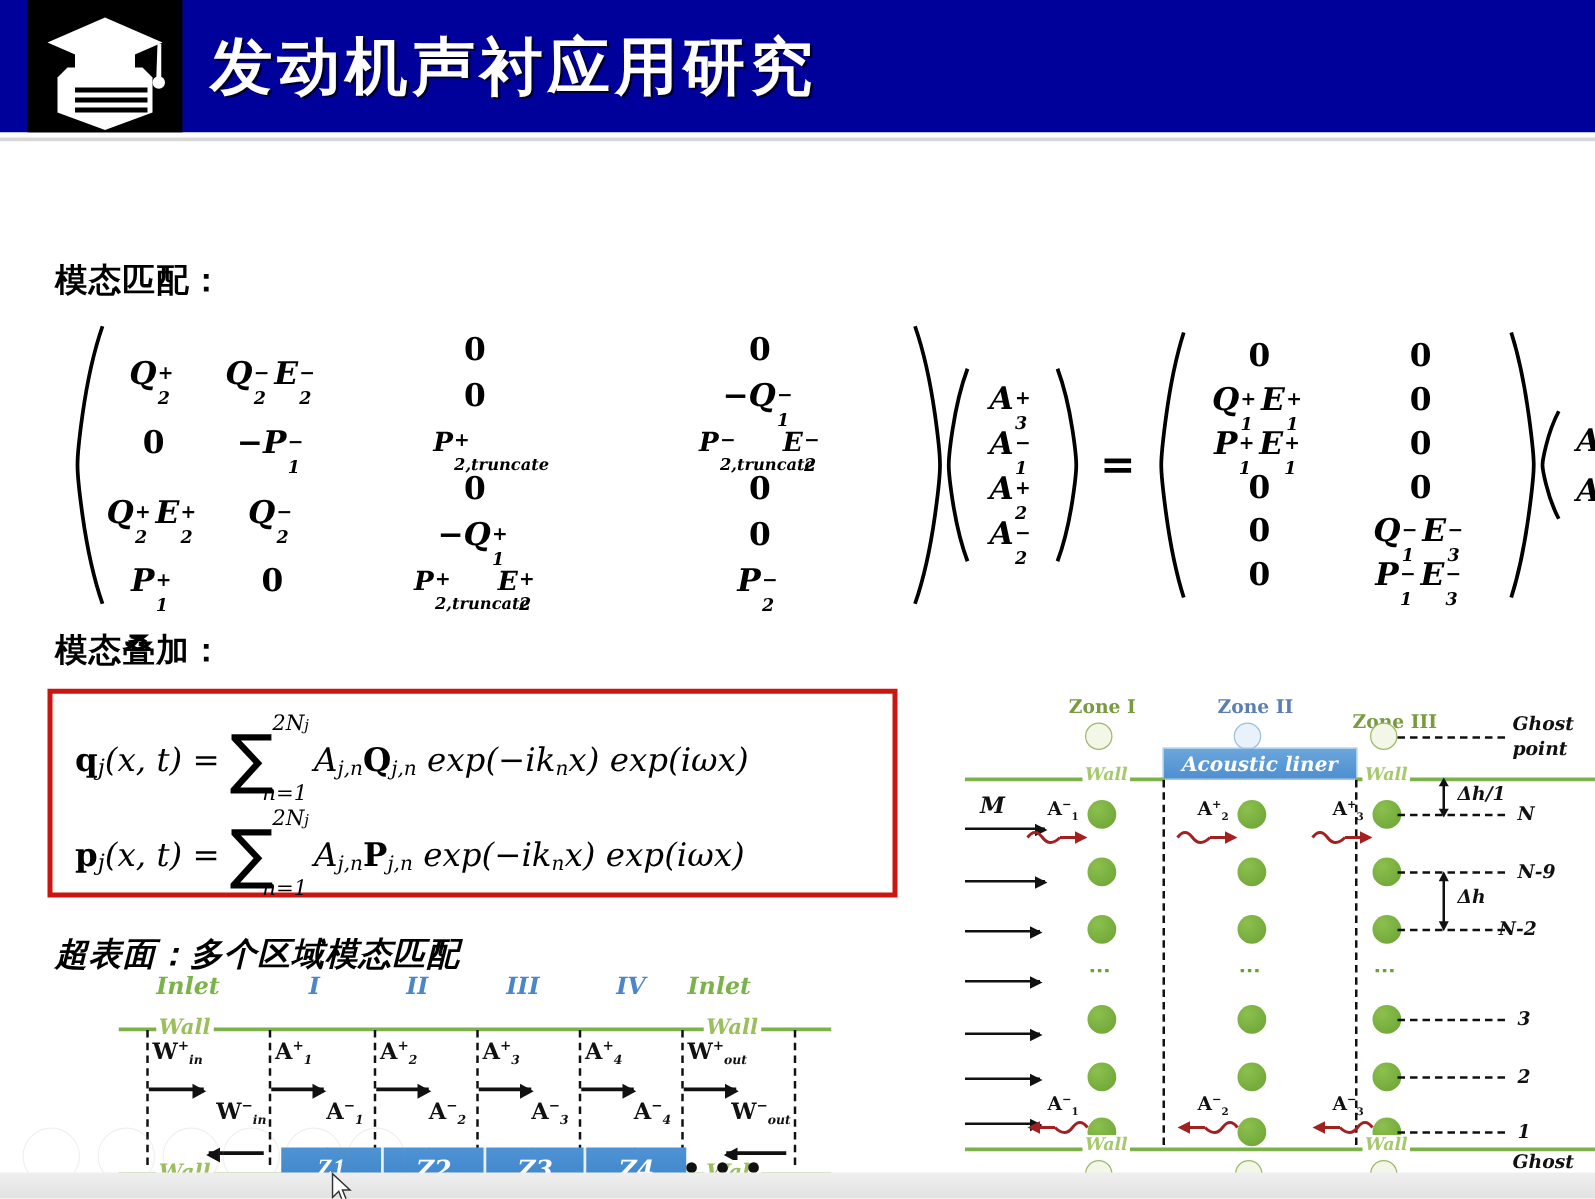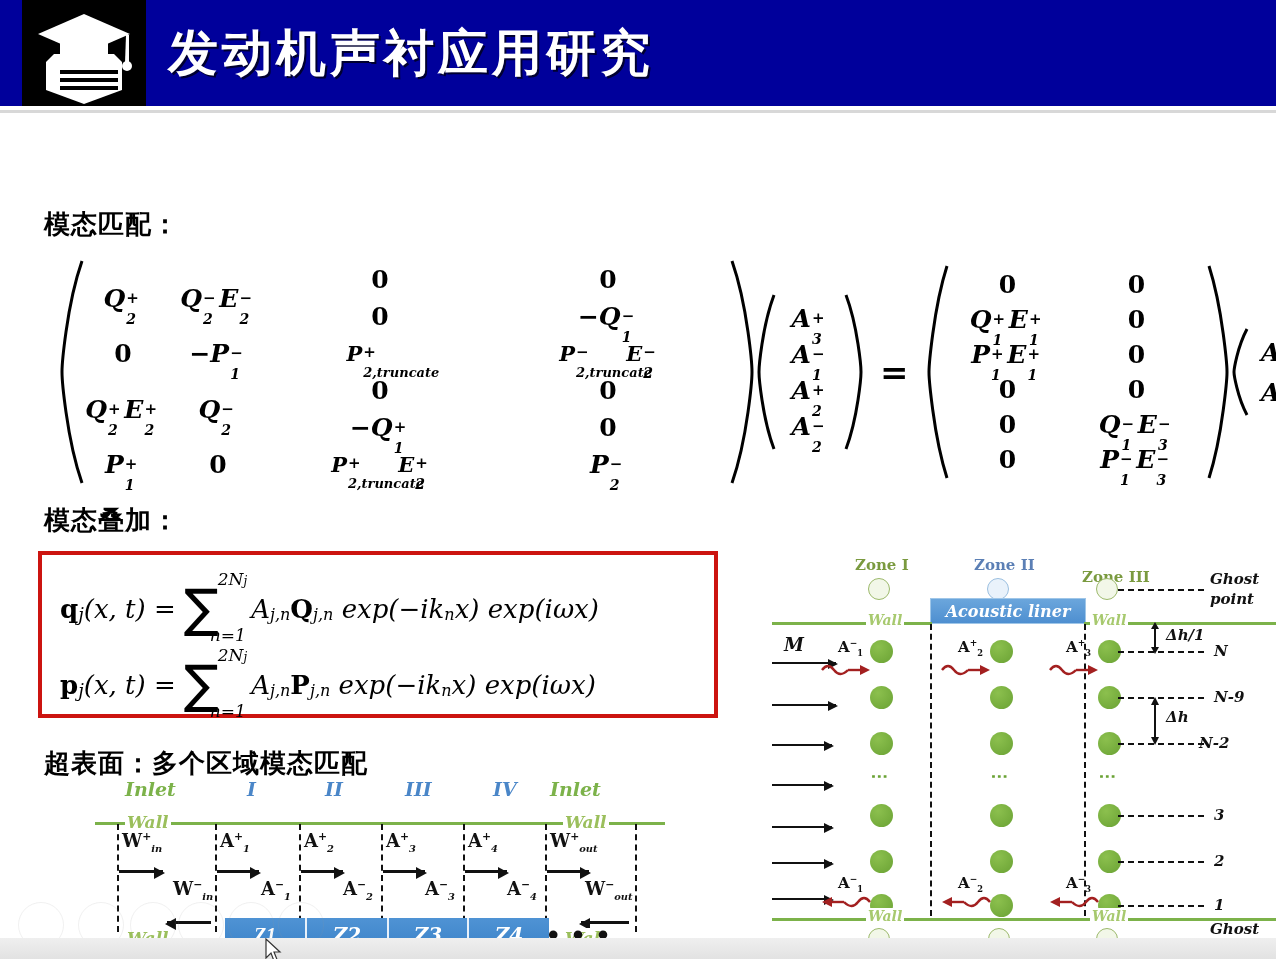--- a/index.html
+++ b/index.html
@@ -50,21 +50,21 @@
   .bullet-txt {
     font-size:37px; font-weight:bold; color:#000;
     font-family:"DejaVu Sans","Liberation Sans",sans-serif; letter-spacing:1px;
   }
   .sub-head {
     position:absolute; font-size:26px; font-weight:bold; color:#000;
     font-family:"DejaVu Sans","Liberation Sans",sans-serif; letter-spacing:1px;
   }
   #sh-match { left:44px; top:207px; }
   #sh-super { left:44px; top:503px; }
-  #sh-meta  { left:44px; top:746px; }
+  #sh-meta  { left:44px; top:746px;font-style:italic; }
 
   
   .eq {
     position:absolute; left:58px; top:248px; width:1140px; height:248px;
     display:flex; align-items:center;
     font-family:"DejaVu Serif","Liberation Serif",serif;
   }
   .paren {
     font-size:0; position:relative; align-self:stretch; display:flex; align-items:center;
   }

